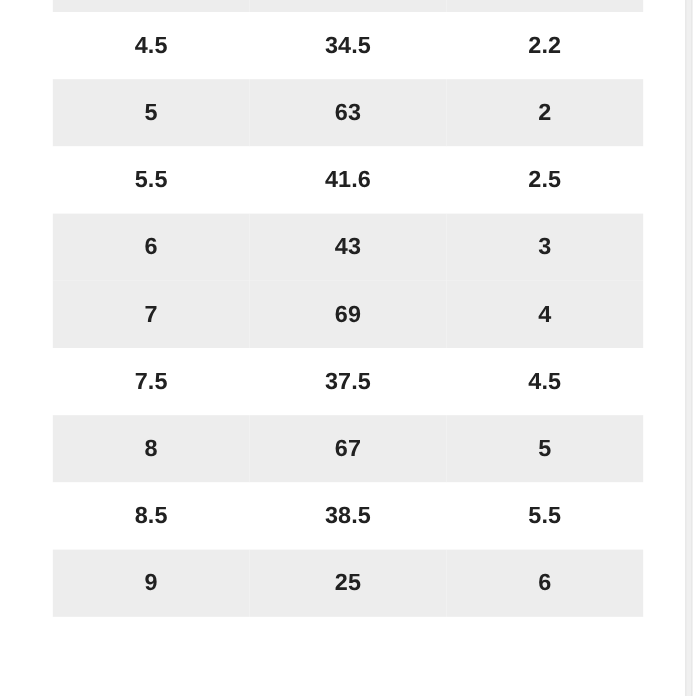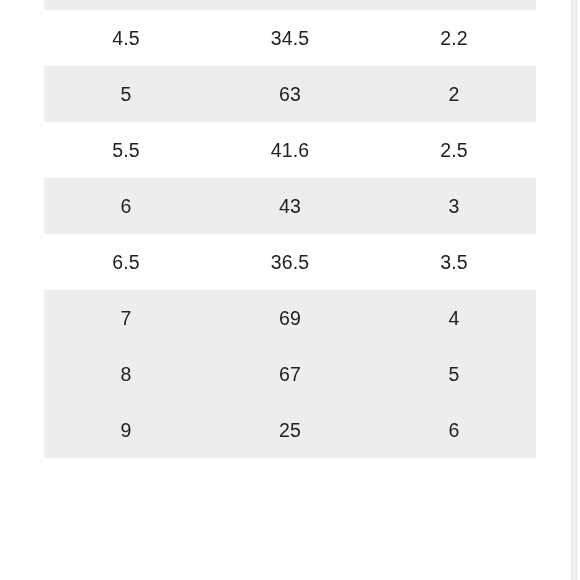--- a/index.html
+++ b/index.html
@@ -39,21 +39,21 @@
 
   .size-table td {
     width: 164px;
     height: 56px;
     padding: 0;
     text-align: center;
     vertical-align: middle;
     font-size: 19.5px;
     line-height: 56px;
     color: #212121;
-    font-weight: 400;
+    font-weight: 700;
     letter-spacing: 0.1px;
     white-space: nowrap;
   }
 
   .size-table tr.row-even td {
     background: #ffffff;
   }
   .size-table tr.row-odd td {
     background: #ededed;
   }
@@ -104,34 +104,39 @@
         <tr class="row-even">
           <td>5.5</td>
           <td>41.6</td>
           <td>2.5</td>
         </tr>
         <tr class="row-odd">
           <td>6</td>
           <td>43</td>
           <td>3</td>
         </tr>
-        <tr class="row-even">
-          <td>6.5</td>
-          <td>36.5</td>
-          <td>3.5</td>
-        </tr>
         <tr class="row-odd">
           <td>7</td>
           <td>69</td>
           <td>4</td>
         </tr>
+        <tr class="row-even">
+          <td>7.5</td>
+          <td>37.5</td>
+          <td>4.5</td>
+        </tr>
         <tr class="row-odd">
           <td>8</td>
           <td>67</td>
           <td>5</td>
+        </tr>
+        <tr class="row-even">
+          <td>8.5</td>
+          <td>38.5</td>
+          <td>5.5</td>
         </tr>
         <tr class="row-odd">
           <td>9</td>
           <td>25</td>
           <td>6</td>
         </tr>
       </tbody>
   </table>
 
   <div class="scrollbar-track">

